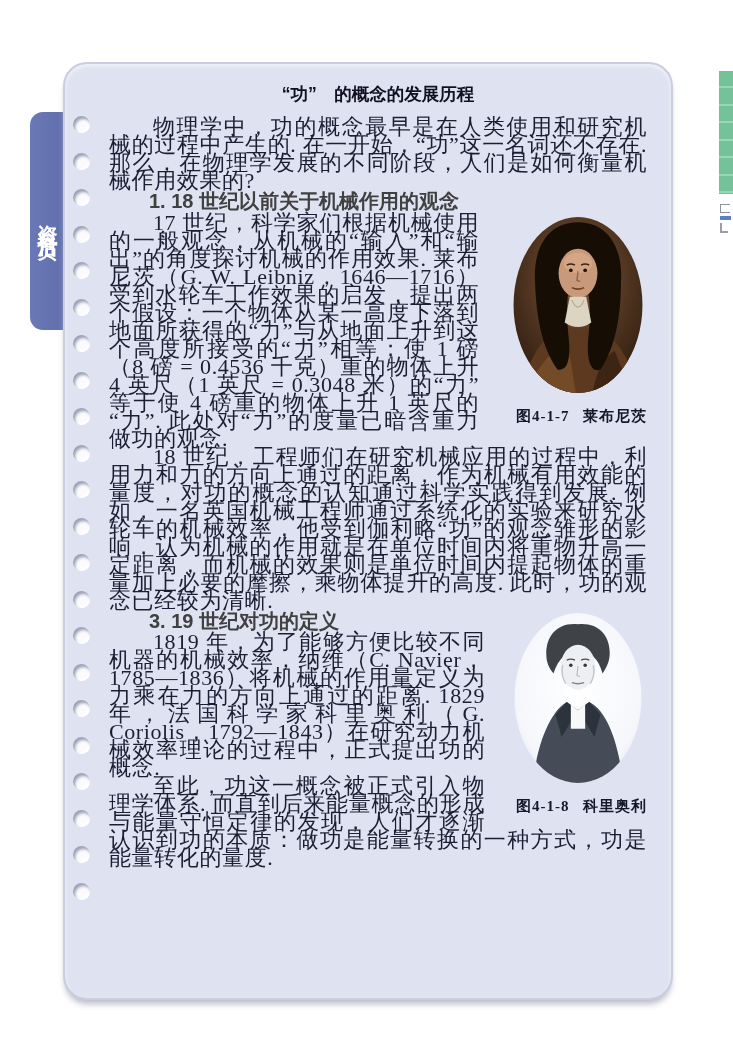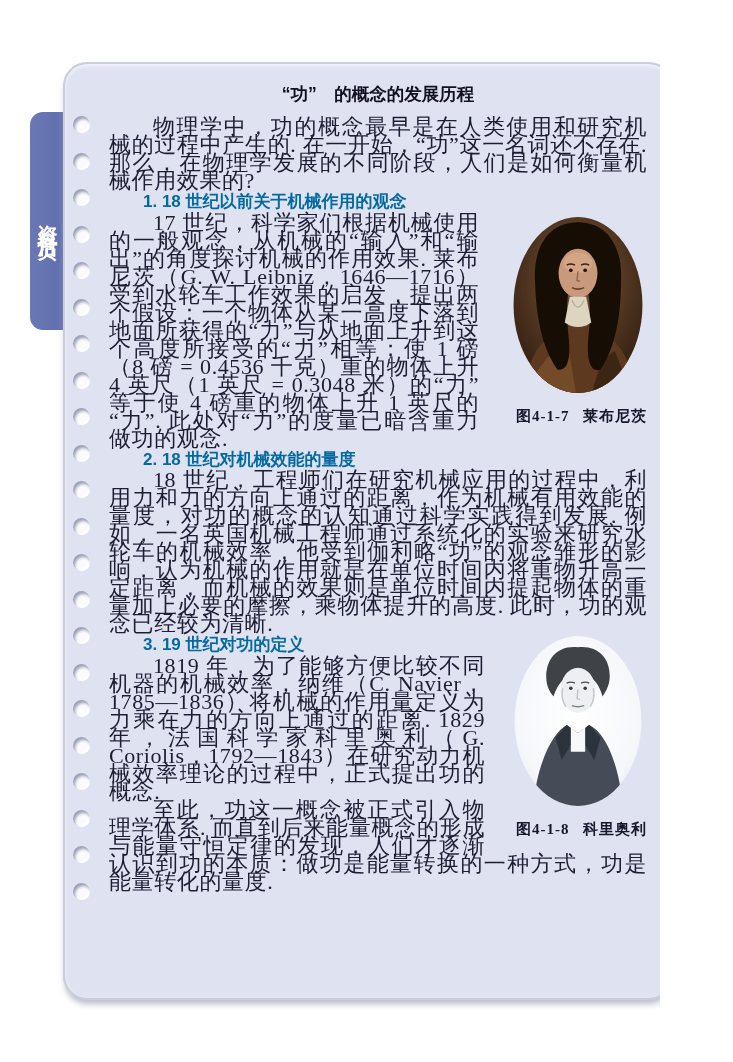--- a/index.html
+++ b/index.html
@@ -1,21 +1,21 @@
 <!DOCTYPE html>
 <html lang="zh" style="--card_bg: #dfe2f1; --card_border: #c9cdde; --tab_bg: #5e6cab; --strip_green: #74c298; --text_color: #1d1d33; --pageno_color: #333333;"><head>
 <meta charset="utf-8">
 <style>
   :root{
     --card_bg:#dfe2f1; --card_border:#c9cdde; --tab_bg:#5e6cab;
     --strip_green:#74c298; --text_color:#1d1d33; --pageno_color:#333333;
   }
   *{margin:0;padding:0;box-sizing:border-box;}
   html,body{background:#ffffff;}
-  .screen{position:relative;width:660px;height:1062px;background:#ffffff;overflow:hidden;
+  .screen{position:relative;width:733px;height:1062px;background:#ffffff;overflow:hidden;
           font-family:"Liberation Serif",serif;color:var(--text_color);}
   
   .side-tab{position:absolute;left:30px;top:112px;width:44px;height:218px;z-index:1;
             background:linear-gradient(90deg,#6a78b5,var(--tab_bg));
             border-radius:13px 0 0 13px;display:flex;align-items:center;justify-content:flex-start;
             padding-left:7px;}
   .side-tab span{writing-mode:vertical-rl;color:#ffffff;font-weight:bold;font-size:20px;
             font-family:"Liberation Sans",sans-serif;letter-spacing:6px;line-height:22px;}
   
   .card{position:absolute;left:63px;top:62px;width:610px;height:938px;z-index:2;
@@ -24,22 +24,22 @@
   
   .holes{position:absolute;left:8px;top:52px;display:flex;flex-direction:column;gap:19.5px;}
   .hole{width:17px;height:17px;border-radius:50%;background:#fbfbfd;
         box-shadow:inset 2px 3px 3px #9ba1b6, inset -1px -2px 2px #ffffff;}
   
   .content{position:absolute;left:44px;top:14px;width:538px;}
   .title{font-family:"Liberation Sans",sans-serif;font-size:17.5px;font-weight:bold;
          text-align:center;margin:4px 0 12px 0;color:#101022;}
   p.para{font-size:22px;line-height:18px;text-align:justify;text-indent:2em;
          letter-spacing:0.6px;color:var(--text_color);}
-  .sec-heading{font-family:"Liberation Sans",sans-serif;font-size:17px;font-weight:bold;
-         line-height:23.5px;text-indent:2em;color:#0369a1;}
+  .sec-heading{font-family:"Liberation Sans",sans-serif;font-size:20px;font-weight:bold;
+         line-height:23.5px;text-indent:2em;color:#404040;}
   .clr{clear:right;}
   
   .figure{float:right;text-align:right;margin:2px 0 4px 10px;}
   .fig1{width:158px;}
   .fig2{width:152px;}
   .caption{margin-top:9px;font-size:15px;font-weight:bold;letter-spacing:1px;color:#17172c;}
   .caption .cap-name{margin-left:0.9em;}
   
   .edge-strip{position:absolute;left:719px;top:71px;width:14px;height:123px;z-index:1;
         background:repeating-linear-gradient(180deg,var(--strip_green) 0 15.5px,#99d6b4 15.5px 17.5px);}
@@ -129,21 +129,20 @@
             <path d="M56 79 L72 79 L77 104 Q64 113 51 104 Z" fill="#ddd4c2"></path>
             <path d="M58 82 Q64 96 70 82" stroke="#b9ae98" stroke-width="1.2" fill="none"></path>
           </g>
         </svg>
         <div class="caption">
           <span>图4-1-7</span><span class="cap-name">莱布尼茨</span>
         </div>
       </div>
       <p class="para">17 世纪，科学家们根据机械使用的一般观念，从机械的“输入”和“输出”的角度探讨机械的作用效果. 莱布尼茨（G. W. Leibniz，1646—1716）受到水轮车工作效果的启发，提出两个假设：一个物体从某一高度下落到地面所获得的“力”与从地面上升到这个高度所接受的“力”相等；使 1 磅（8 磅 = 0.4536 千克）重的物体上升 4 英尺（1 英尺 = 0.3048 米）的“力”等于使 4 磅重的物体上升 1 英尺的“力”. 此处对“力”的度量已暗含重力做功的观念.</p>
 
-      <h2 class="sec-heading clr">2. 18 世纪对机械效能的量度</h2>
       <p class="para">18 世纪，工程师们在研究机械应用的过程中，利用力和力的方向上通过的距离，作为机械有用效能的量度，对功的概念的认知通过科学实践得到发展. 例如，一名英国机械工程师通过系统化的实验来研究水轮车的机械效率，他受到伽利略“功”的观念雏形的影响，认为机械的作用就是在单位时间内将重物升高一定距离，而机械的效果则是单位时间内提起物体的重量加上必要的摩擦，乘物体提升的高度. 此时，功的观念已经较为清晰.</p>
 
       <div class="figure fig2">
         <svg width="138" height="172" viewBox="0 0 128 168" aria-hidden="true">
           <defs>
             <clipPath id="ovalC">
                 <ellipse cx="64" cy="84" rx="62" ry="83"></ellipse>
               </clipPath>
             <radialGradient id="vigC" cx="50%" cy="45%" r="68%">
               <stop offset="0%" stop-color="#ffffff"></stop>

